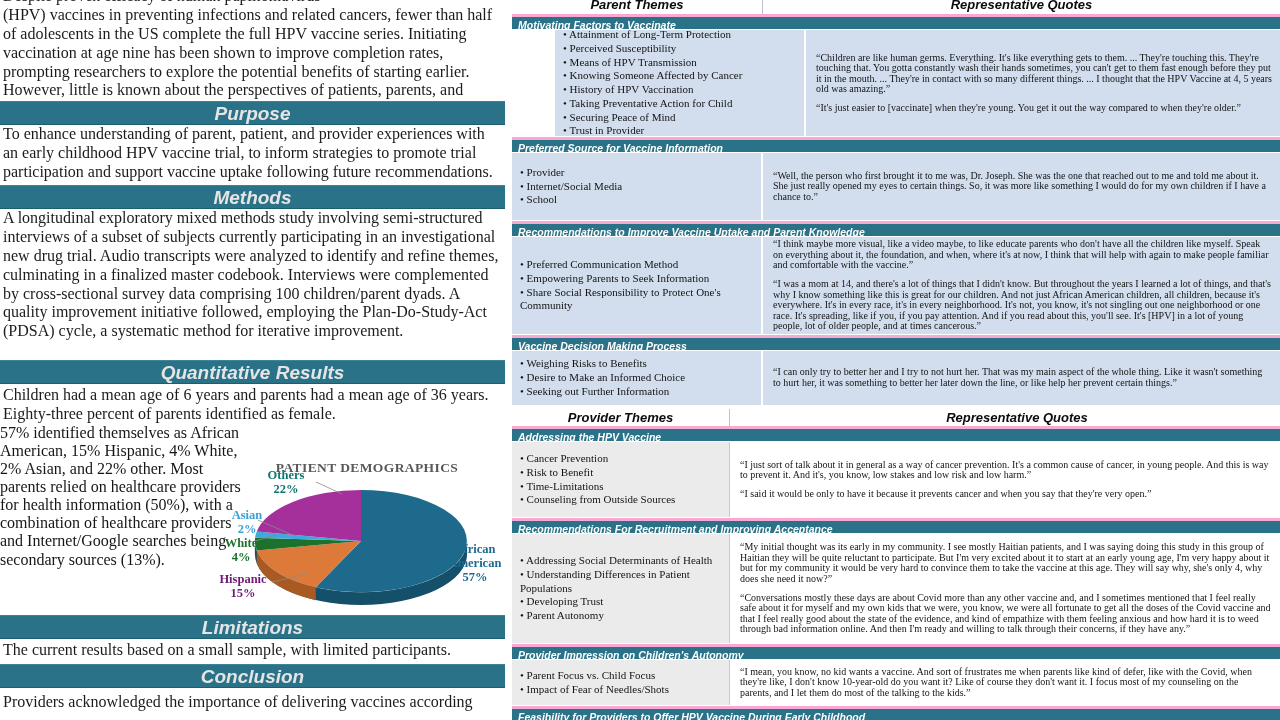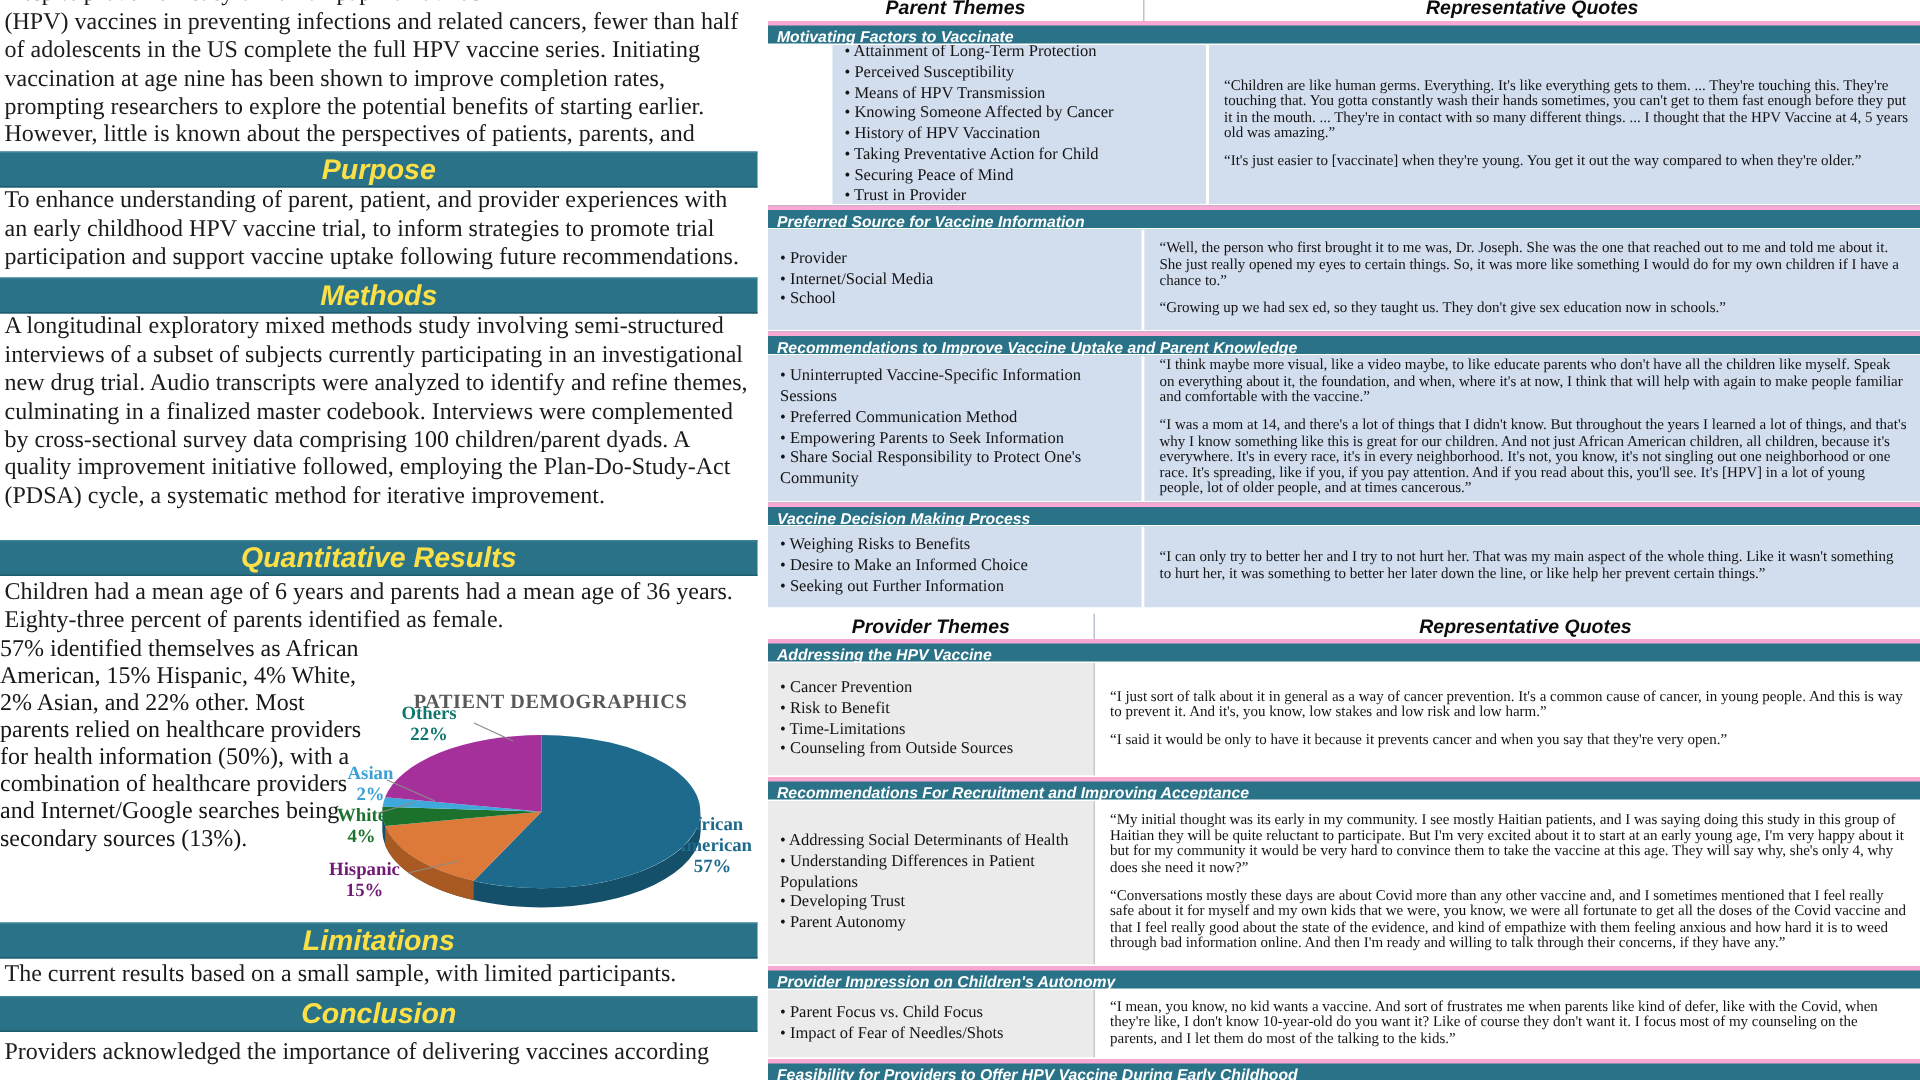--- a/index.html
+++ b/index.html
@@ -7,21 +7,21 @@
     width:1280px;height:720px;overflow:hidden;background:#ffffff;
     font-family:"Liberation Serif", serif;color:#161616;position:relative;
   }
   .poster{position:absolute;inset:0;}
   
   .left-col{position:absolute;left:0;top:0;width:505px;height:720px;background:#ffffff;}
   .body-text{margin:0;padding:0 3px;font-size:16px;line-height:1.18;color:#1b1b1b;}
   .bg-wrap{height:101px;overflow:hidden;}
   .bg-first{white-space:nowrap;margin-top:-13px;}
   .band{
-    height:24px;line-height:24px;background:#2a7287;color:#fde047;text-align:center;
+    height:24px;line-height:24px;background:#2a7287;color:#e5e5e5;text-align:center;
     font-family:"Liberation Sans", sans-serif;font-weight:700;font-style:italic;font-size:19px;
     border-top:1px solid #3d8399;border-bottom:1px solid #1d5d70;box-sizing:border-box;
   }
   .purpose-text{height:60px;overflow:hidden;}
   .methods-text{height:151px;overflow:hidden;}
   
   .qr-block{position:relative;height:231px;overflow:hidden;}
   .qr-intro{position:absolute;left:0;top:2px;width:505px;}
   .qr-narrow{position:absolute;left:0;top:40px;width:244px;font-size:16px;line-height:1.13;}
   .pie-title{
@@ -190,29 +190,27 @@
     <div class="row parent-grid parent-row h68">
       <div class="cell theme-cell">
         <ul>
           <li>Provider</li>
           <li>Internet/Social Media</li>
           <li>School</li>
         </ul>
       </div>
       <div class="cell quote-cell">
         <p>“Well, the person who first brought it to me was, Dr. Joseph. She was the one that reached out to me and told me about it. She just really opened my eyes to certain things. So, it was more like something I would do for my own children if I have a chance to.”</p>
-        <p>“Growing up we had sex ed, so they taught us. They don't give sex education now in schools.”</p>
       </div>
     </div>
 
     <div class="sub-band">Recommendations to Improve Vaccine Uptake and Parent Knowledge</div>
     <div class="row parent-grid parent-row h98">
       <div class="cell theme-cell">
         <ul>
-          <li>Uninterrupted Vaccine-Specific Information Sessions</li>
           <li>Preferred Communication Method</li>
           <li>Empowering Parents to Seek Information</li>
           <li>Share Social Responsibility to Protect One's Community</li>
         </ul>
       </div>
       <div class="cell quote-cell">
         <p>“I think maybe more visual, like a video maybe, to like educate parents who don't have all the children like myself. Speak on everything about it, the foundation, and when, where it's at now, I think that will help with again to make people familiar and comfortable with the vaccine.”</p>
         <p>“I was a mom at 14, and there's a lot of things that I didn't know. But throughout the years I learned a lot of things, and that's why I know something like this is great for our children. And not just African American children, all children, because it's everywhere. It's in every race, it's in every neighborhood. It's not, you know, it's not singling out one neighborhood or one race. It's spreading, like if you, if you pay attention. And if you read about this, you'll see. It's [HPV] in a lot of young people, lot of older people,  and at times cancerous.”</p>
       </div>
     </div>

